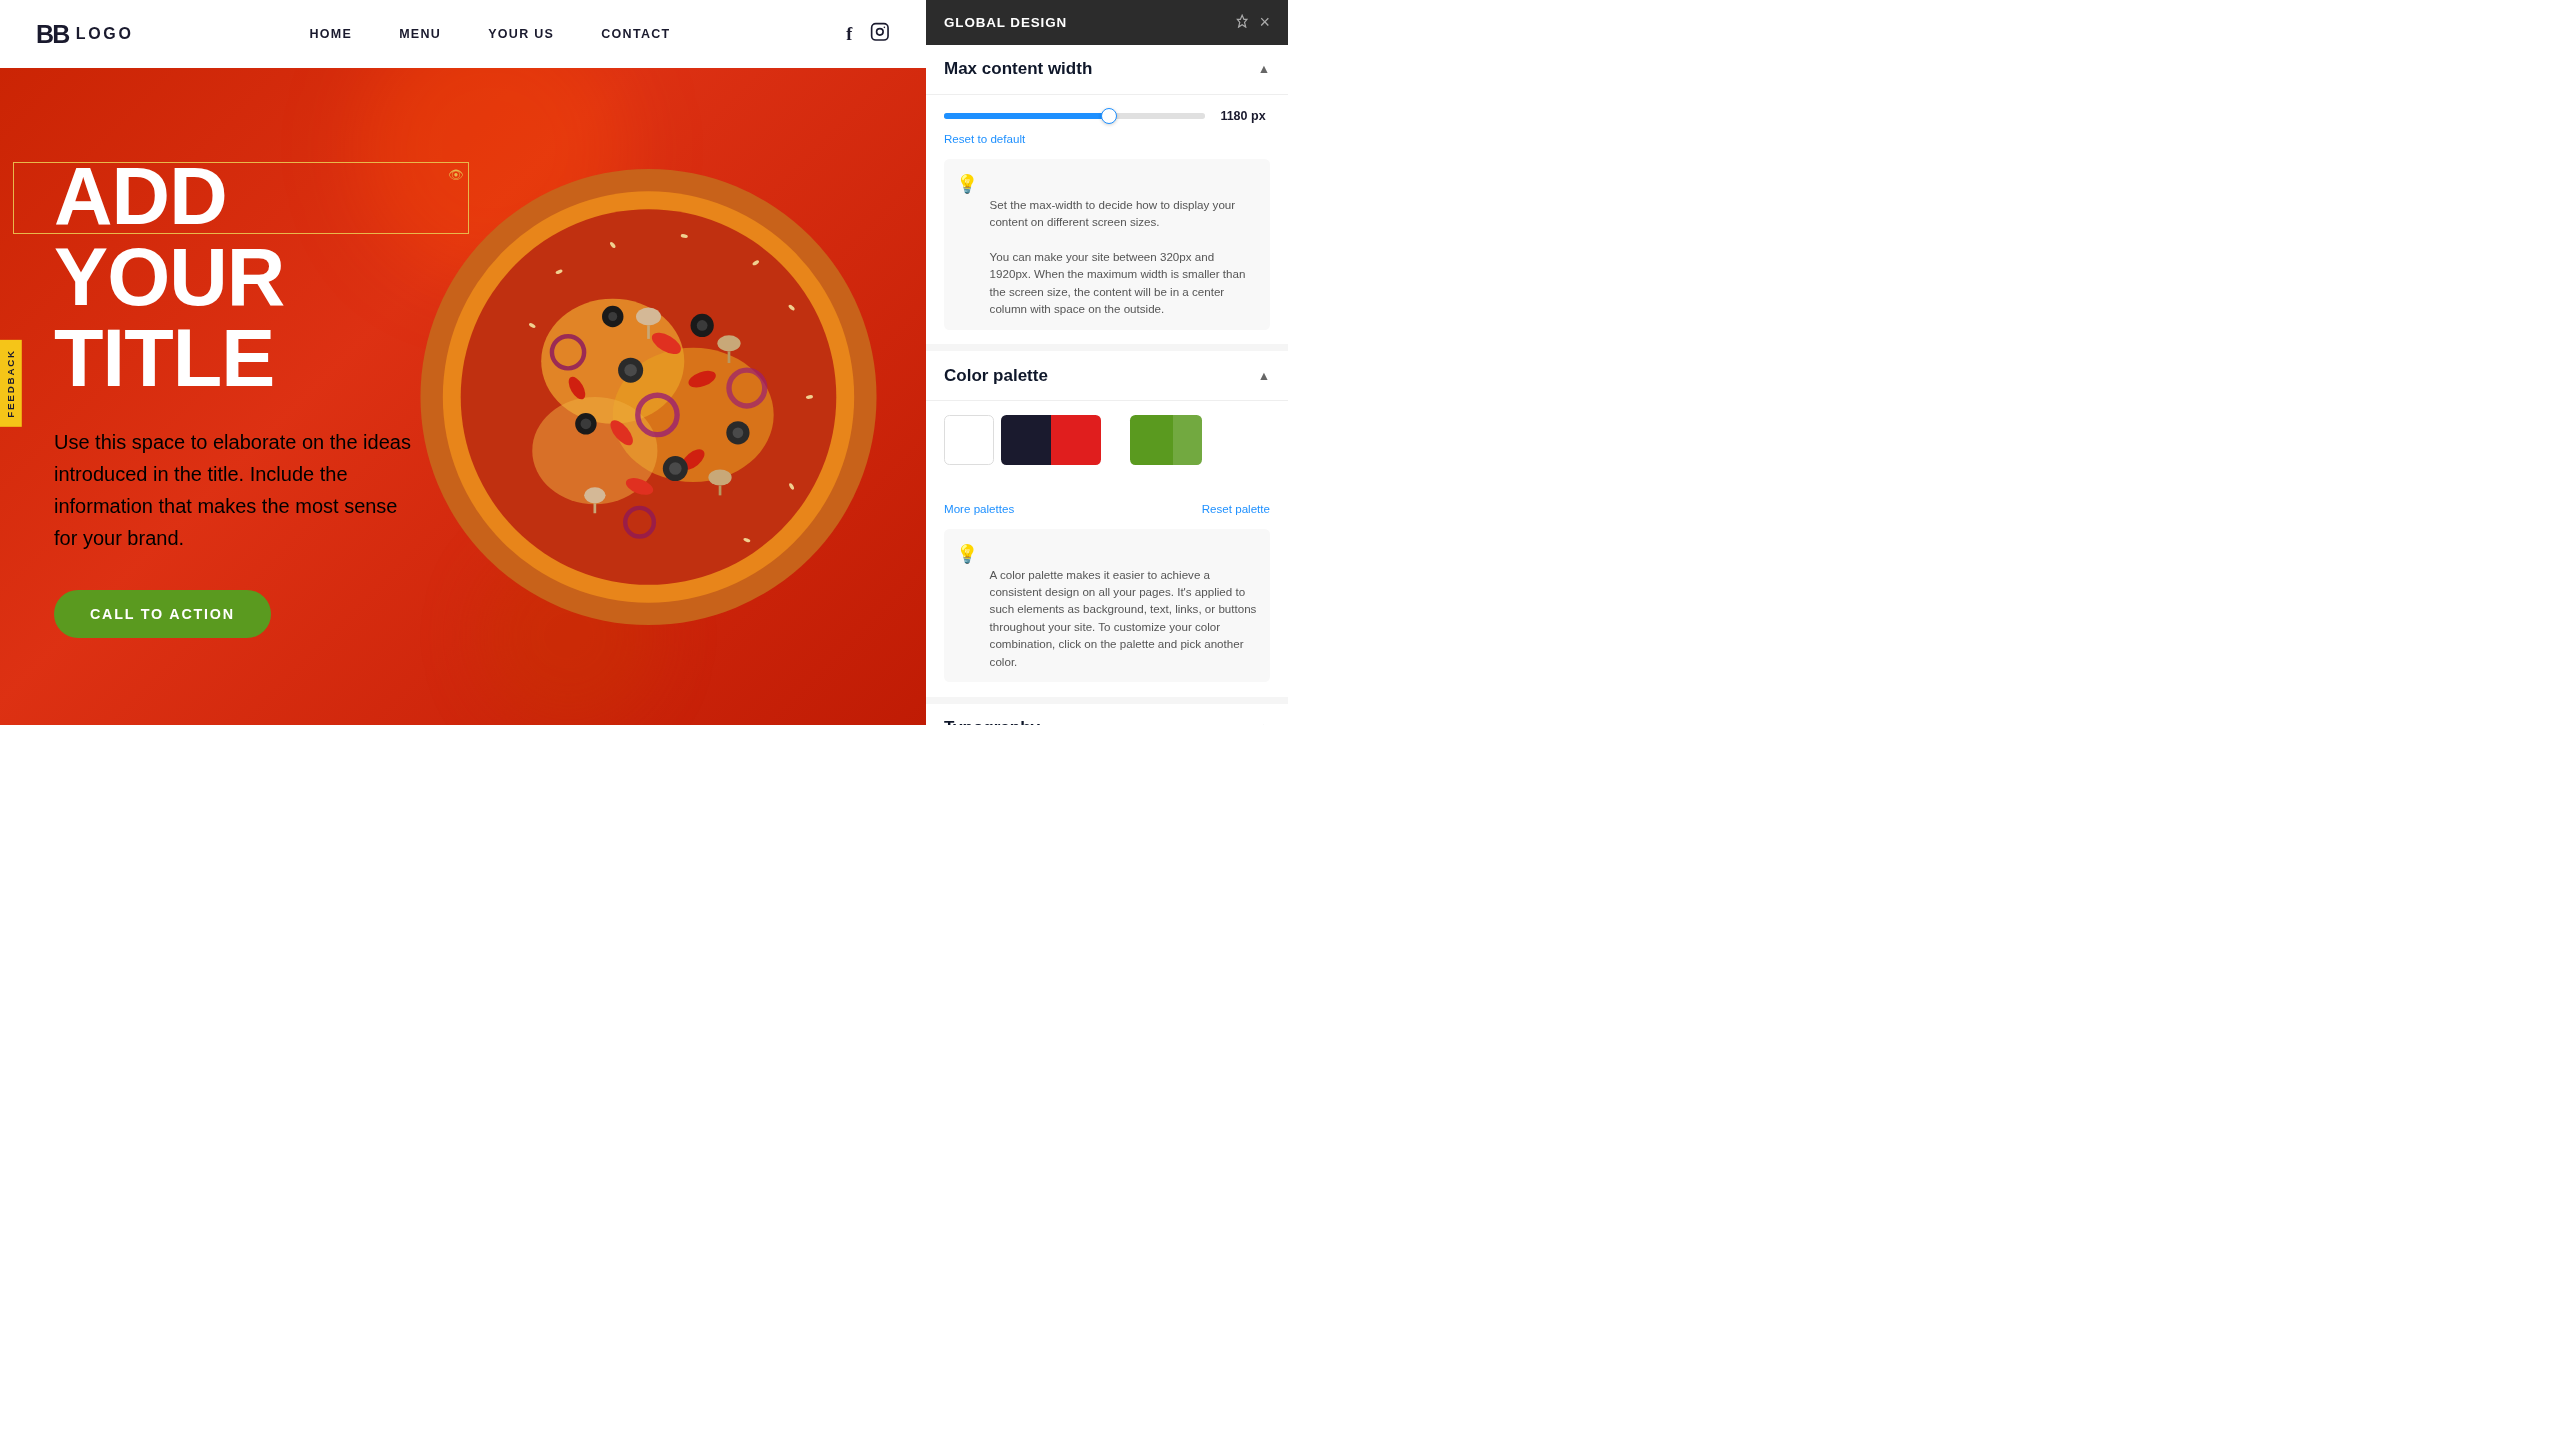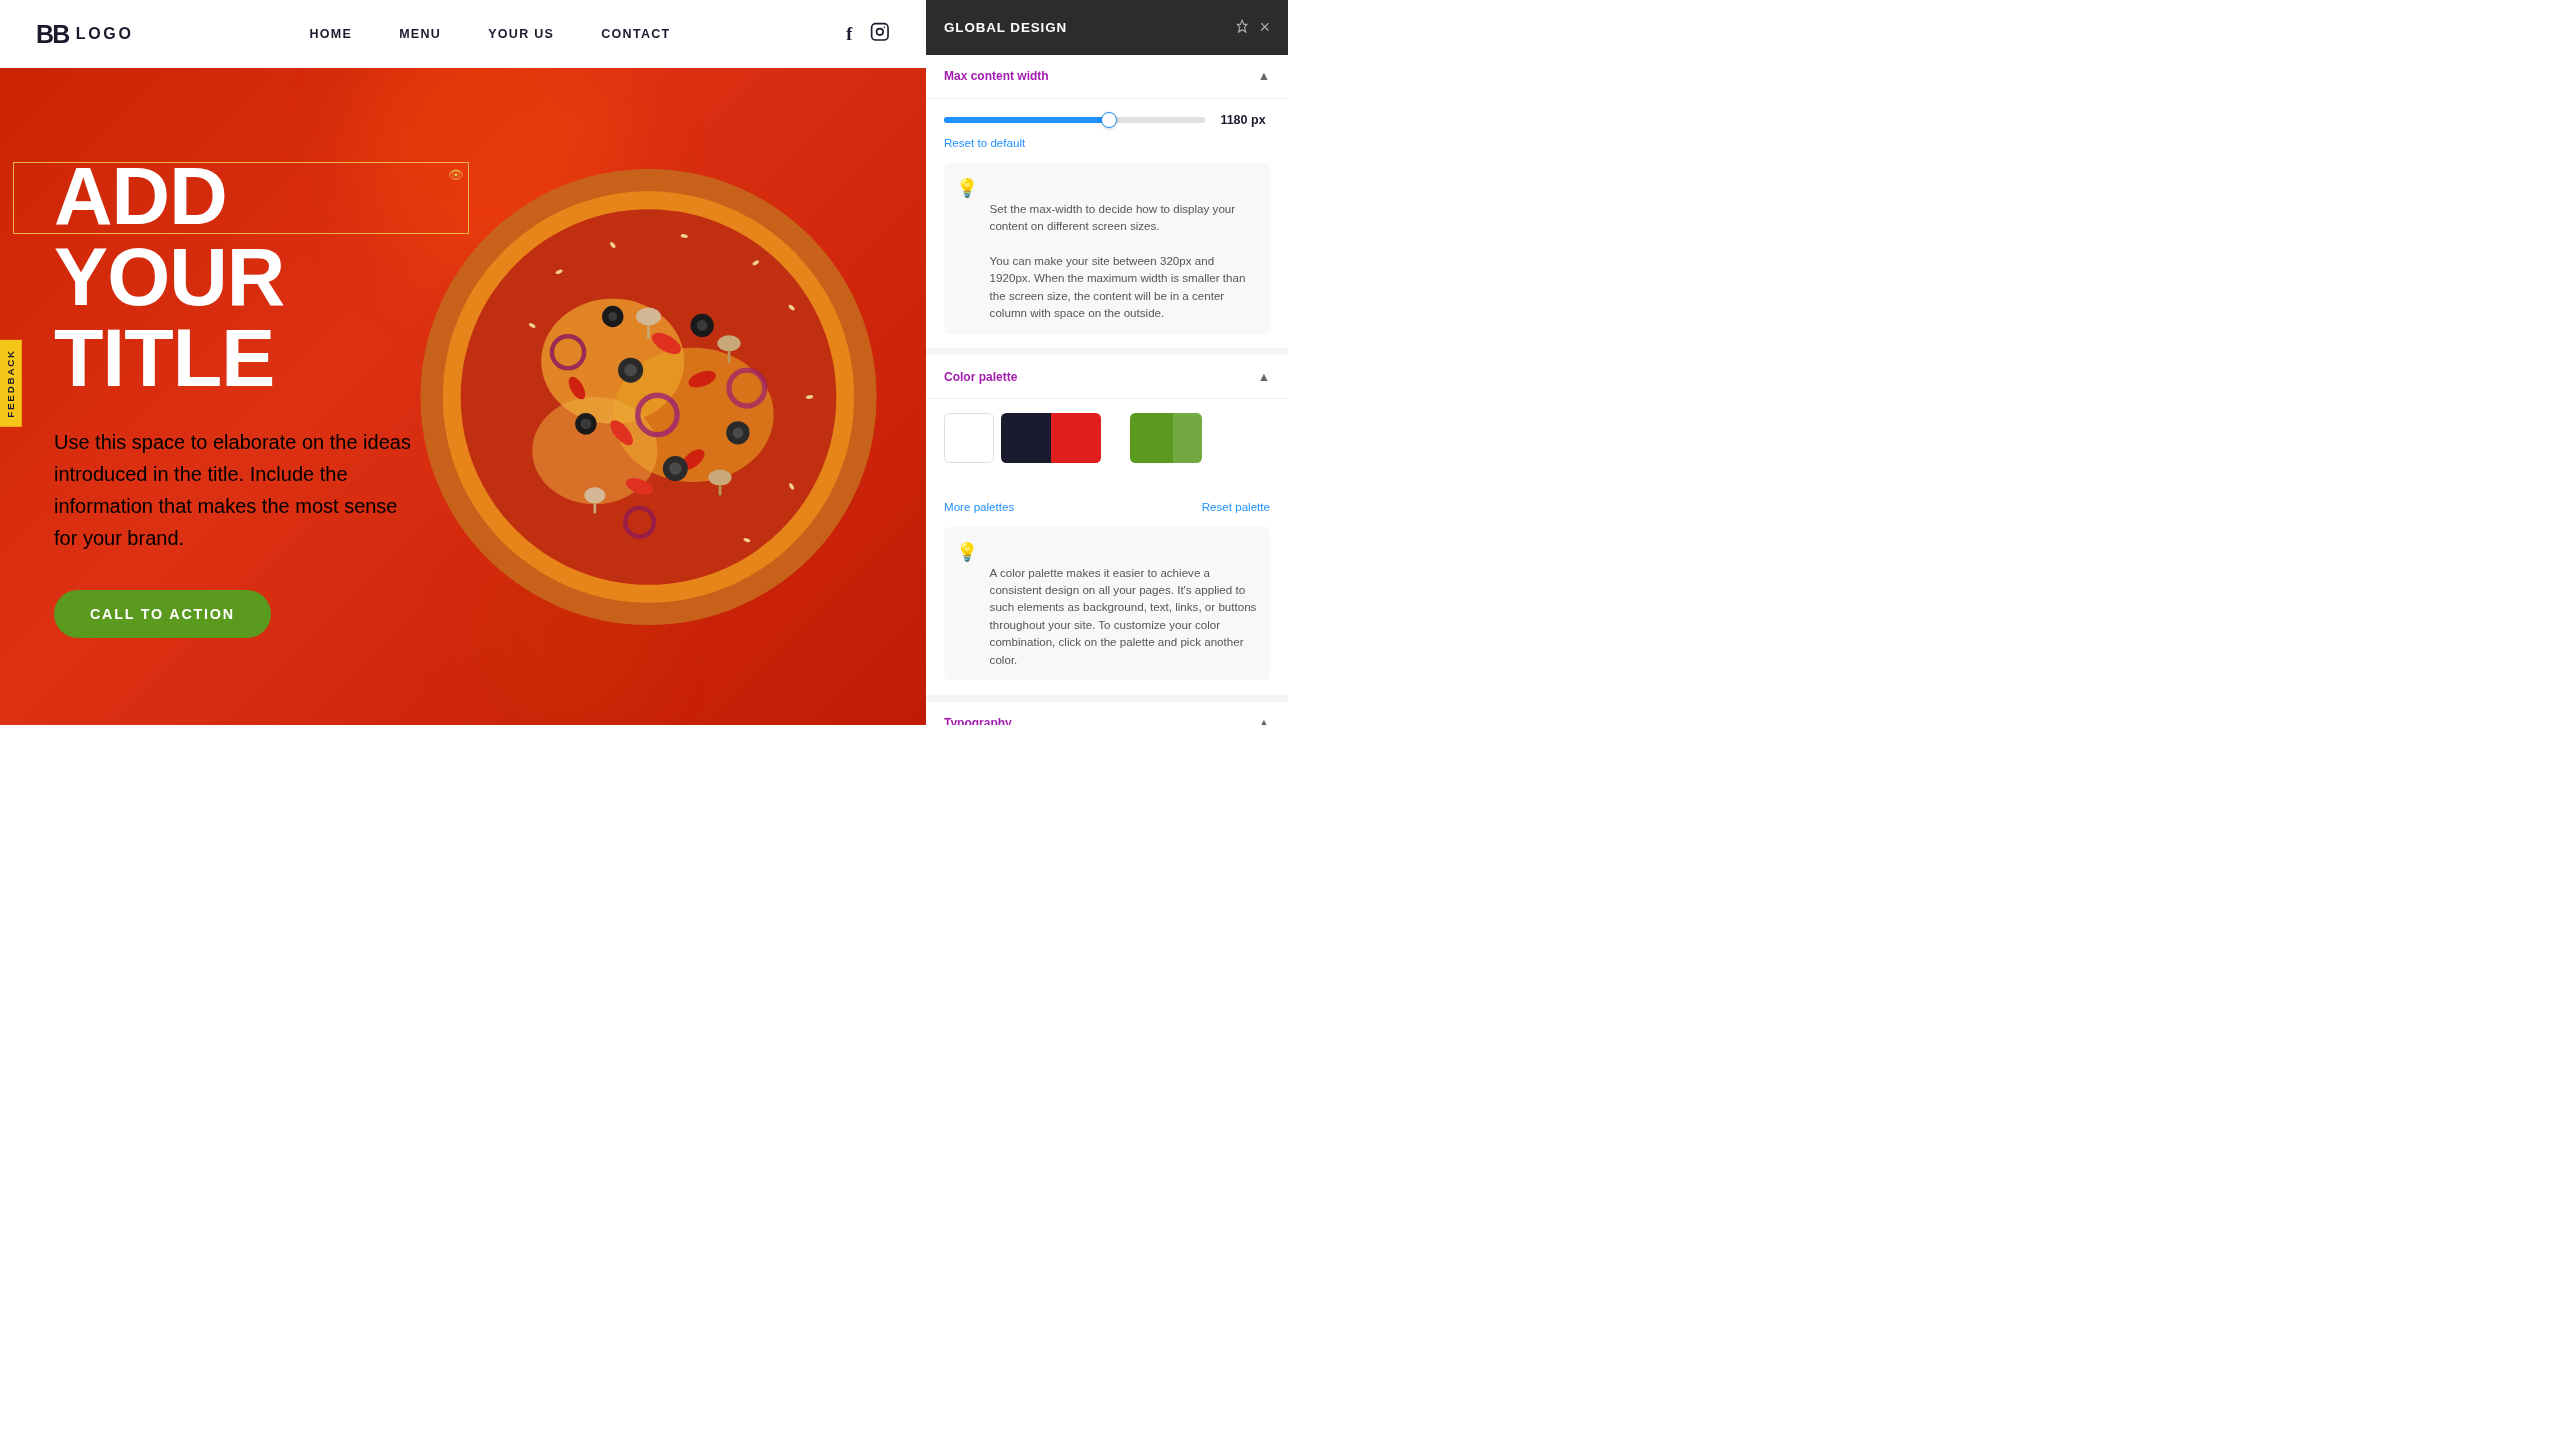--- a/index.html
+++ b/index.html
@@ -139,21 +139,21 @@
       flex-shrink: 0;
     }
 
     .panel-header {
       background: #2c2c2c;
       color: #fff;
       padding: 12.5px 18px;
       display: flex;
       align-items: center;
       justify-content: space-between;
-      height: 55px;
+      height: 45px;
     }
     .panel-title {
       font-size: 13.4px;
       font-weight: 700;
       letter-spacing: 0.9px;
       color: #fff;
     }
     .panel-header-actions {
       display: flex;
       gap: 10.7px;
@@ -181,23 +181,23 @@
     }
     .panel-section-header {
       display: flex;
       align-items: center;
       justify-content: space-between;
       padding: 14.3px 18px;
       cursor: pointer;
       border-bottom: 0.9px solid #eee;
     }
     .panel-section-title {
-      font-size: 12px;
+      font-size: 17px;
       font-weight: 600;
-      color: #a21caf;
+      color: #0f172a;
     }
     .chevron-icon {
       font-size: 12.5px;
       color: #666;
     }
 
     
     .section-content {
       padding: 14.3px 18px;
     }

